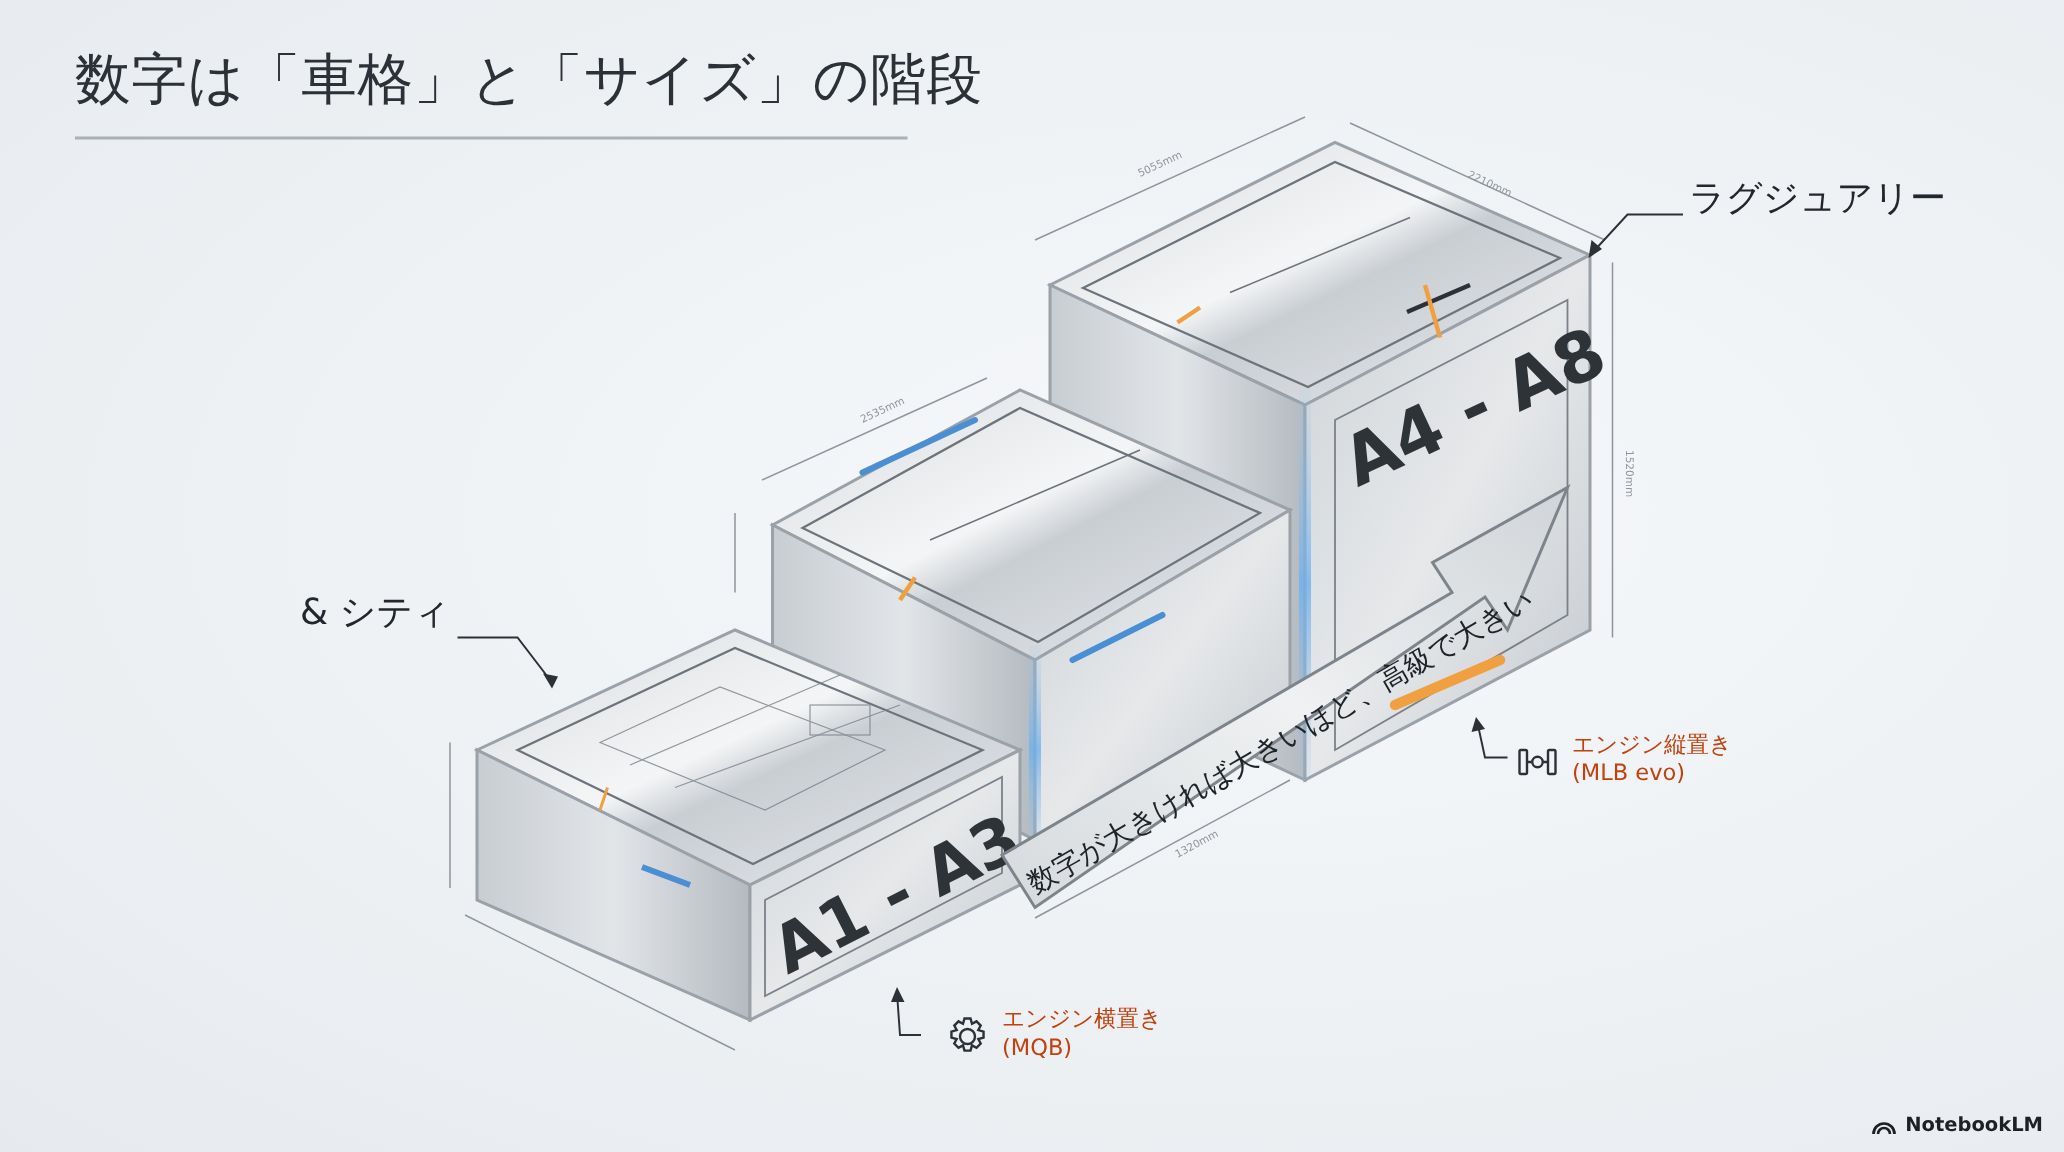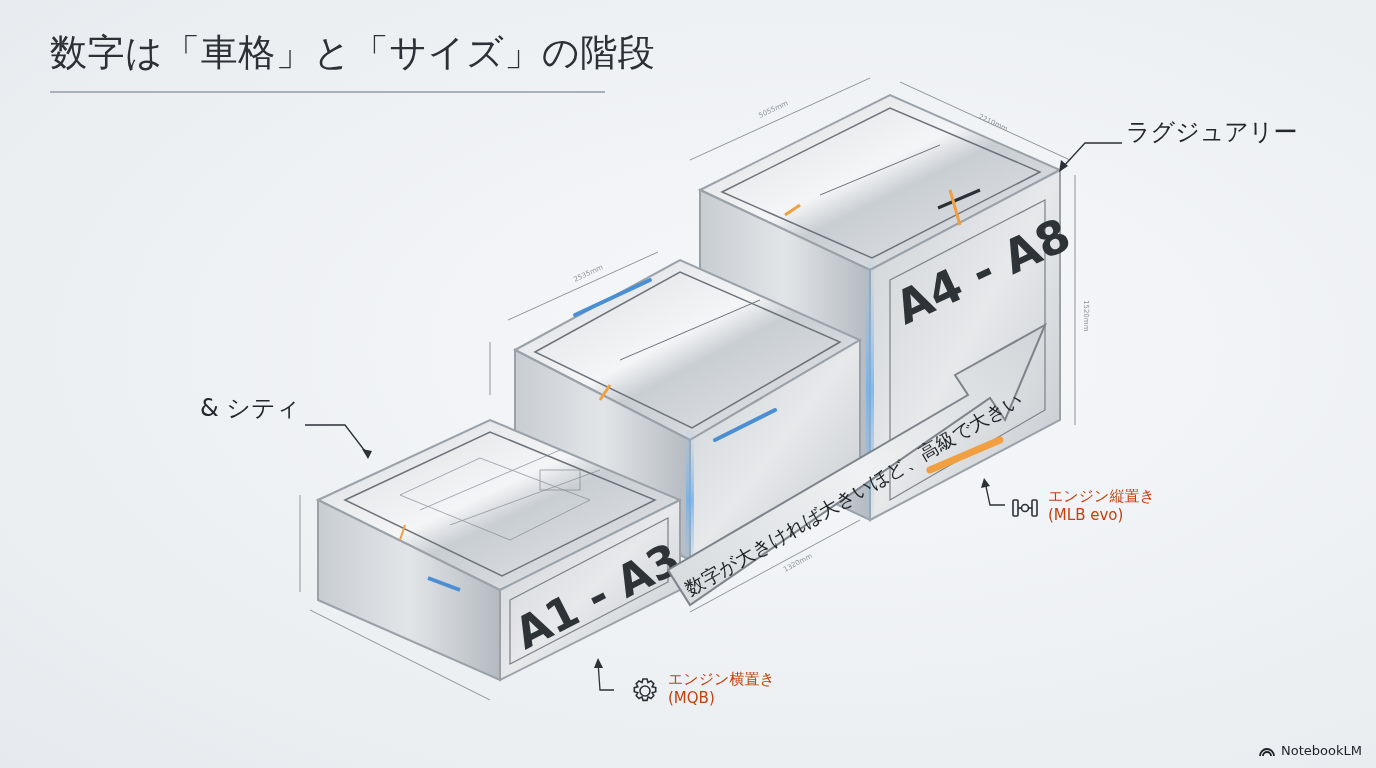--- a/index.html
+++ b/index.html
@@ -23,21 +23,21 @@
   }
   .callout.right { text-align:right; }
   .engine {
     position:absolute; display:flex; align-items:flex-start; gap:8px;
     font-size:15px; line-height:19px; color:#c2410c;
   }
   .engine .icon { width:30px; height:30px; margin-top:6px; }
   .engine .lines span { display:block; white-space:nowrap; }
   .brand {
     position:absolute; right:14px; bottom:10px; display:flex; align-items:center; gap:6px;
-    font-size:13px; font-weight:normal; color:#1d2126;
+    font-size:13px; font-weight:bold; color:#1d2126;
   }
   .svgtext { font-family:"DejaVu Sans", "Liberation Sans", sans-serif; }
 </style>
 </head>
 <body>
 
 <div class="title">数字は「車格」と「サイズ」の階段</div>
 <div class="title-rule"></div>
 
 <svg class="stage" viewBox="0 0 1376 768" xmlns="http://www.w3.org/2000/svg">

